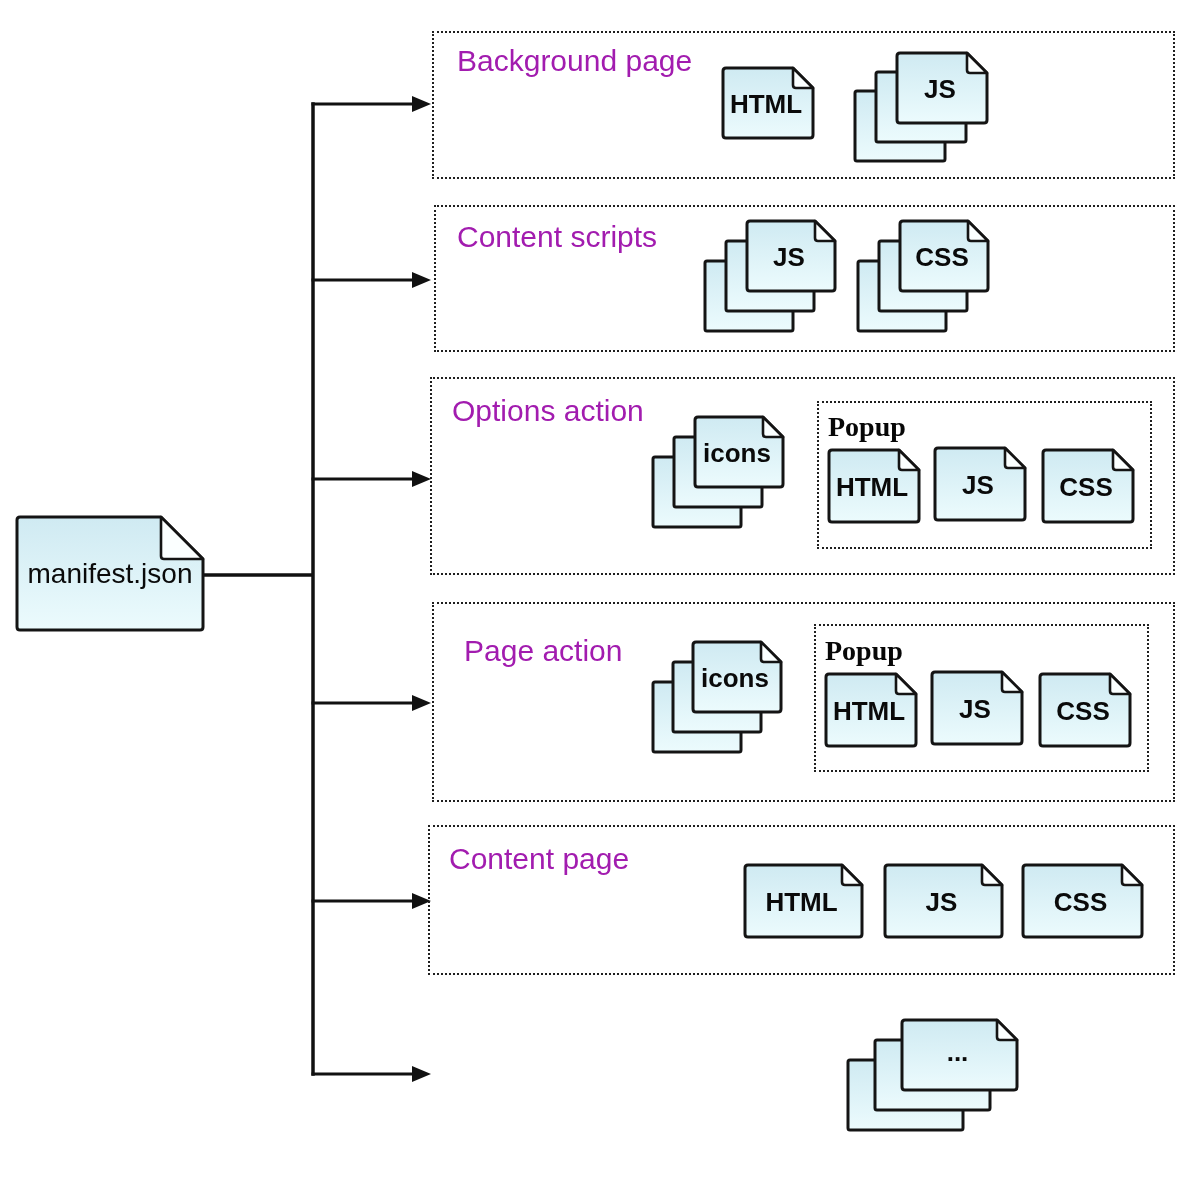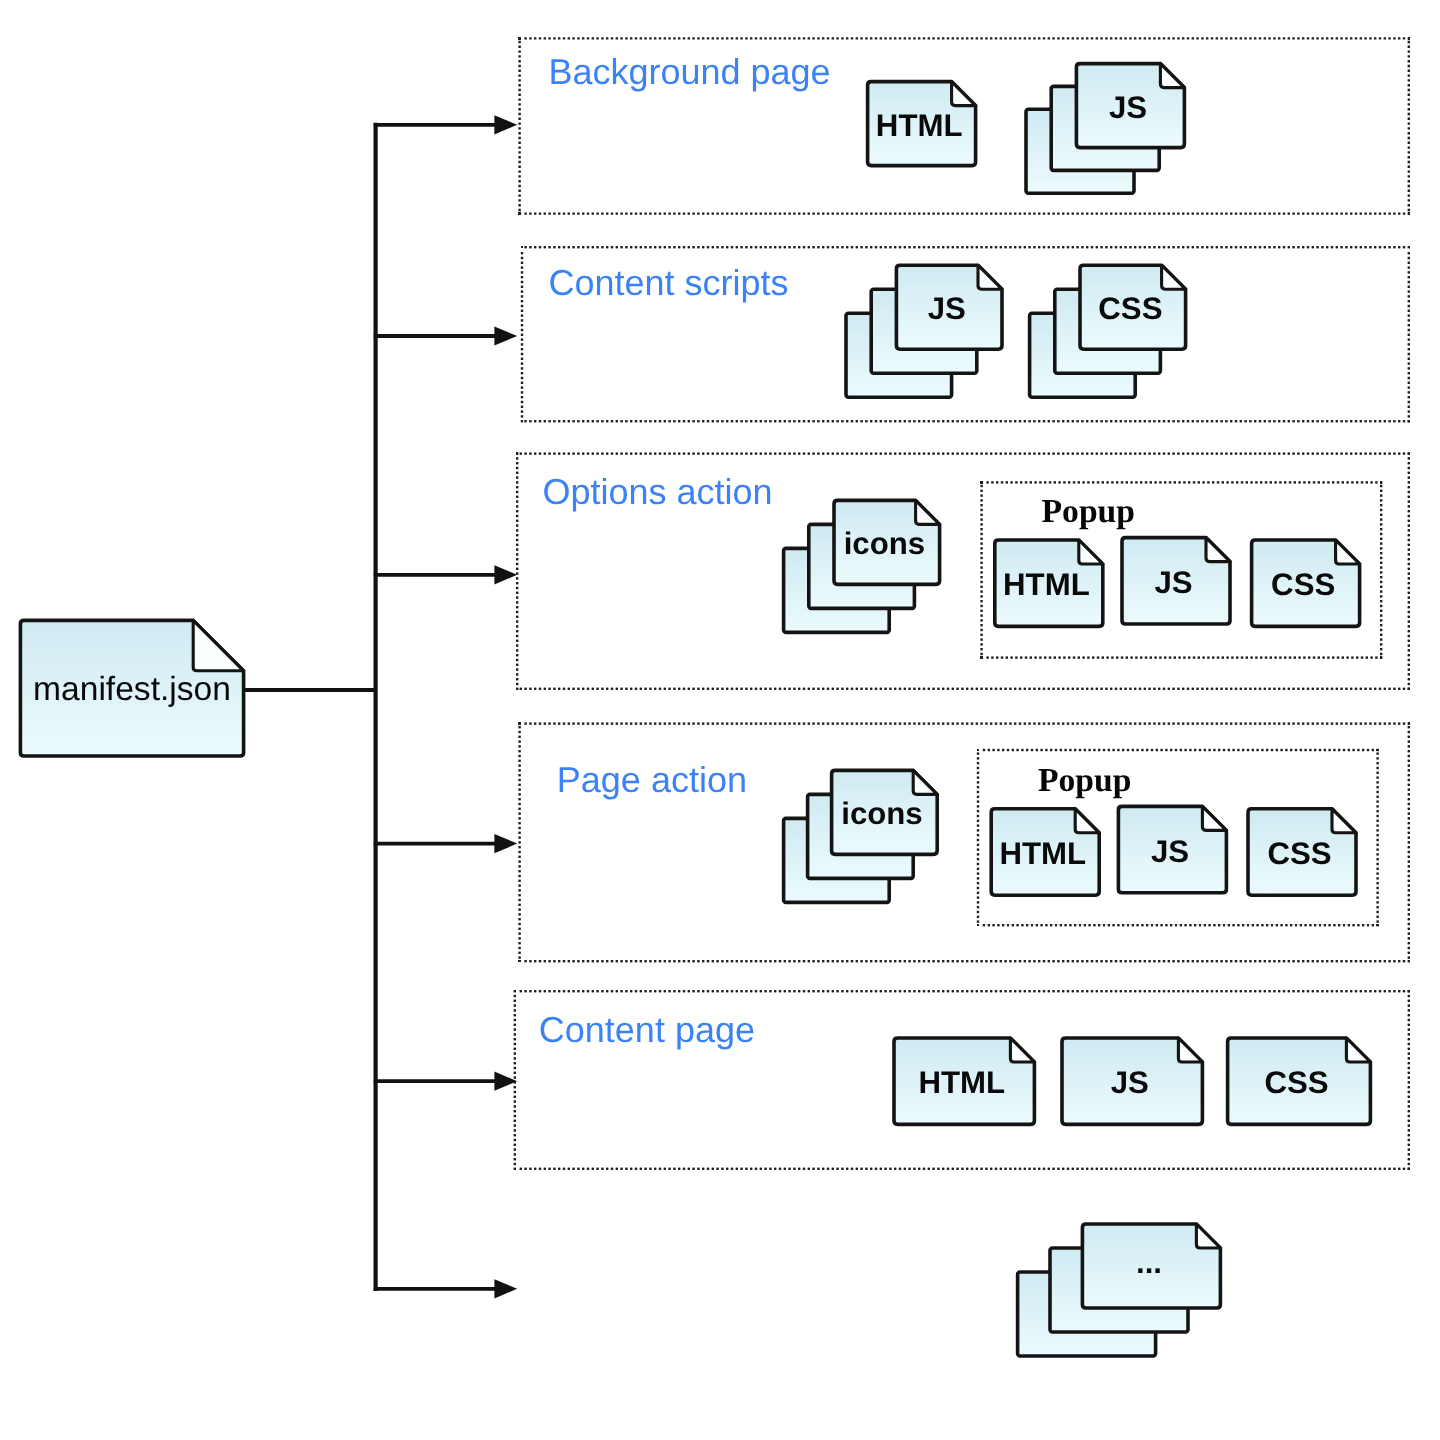--- a/index.html
+++ b/index.html
@@ -5,27 +5,27 @@
   html,body{margin:0;padding:0;background:#ffffff;}
   .canvas{
     position:relative;width:1200px;height:1200px;background:#ffffff;overflow:hidden;
     font-family:"Liberation Sans",sans-serif;color:#0a0a0a;
   }
   #connectors{position:absolute;left:0;top:0;width:1200px;height:1200px;pointer-events:none;}
   .dashed-box{
     position:absolute;border:2.5px dotted #1f1f1f;background:transparent;box-sizing:border-box;
   }
   .section-title{
-    position:absolute;font-size:30px;line-height:1.1;font-weight:400;color:#3b82f6;white-space:nowrap;
+    position:absolute;font-size:30px;line-height:1.1;font-weight:400;color:#a21caf;white-space:nowrap;
   }
   .popup-box{
     position:absolute;border:2.5px dotted #1f1f1f;box-sizing:border-box;
   }
   .popup-label{
-    position:absolute;font-family:"Liberation Serif",serif;font-weight:bold;font-size:28px;line-height:1;color:#070707;white-space:nowrap;margin-left:40px;
+    position:absolute;font-family:"Liberation Serif",serif;font-weight:bold;font-size:28px;line-height:1;color:#070707;white-space:nowrap;
   }
   .doc-layer{position:absolute;}
   .doc-node{position:absolute;}
   .doc-node .doc-label{
     position:absolute;left:0;top:0;width:100%;height:100%;
     display:flex;align-items:center;justify-content:center;
     font-weight:normal;font-size:29px;color:#0a0a0a;
   }
 </style>
 </head>

